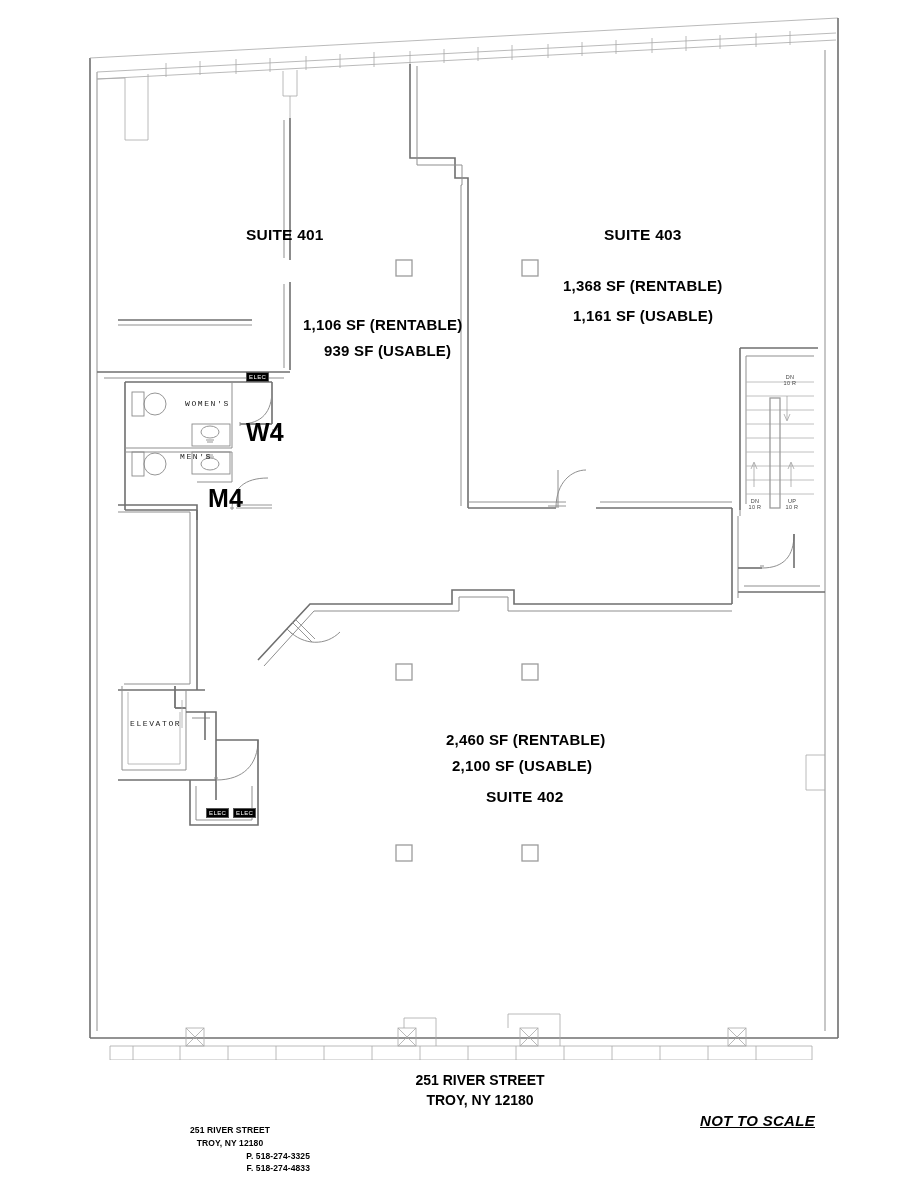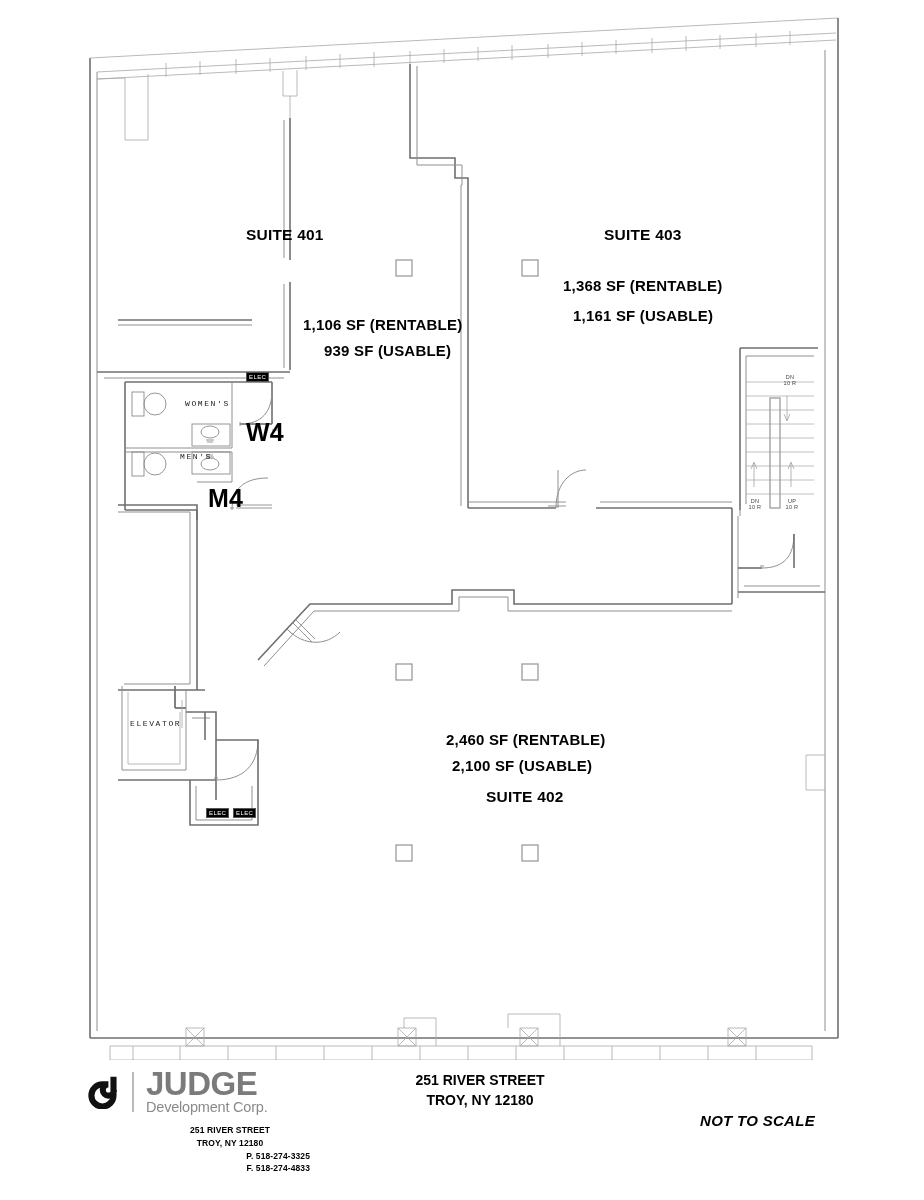--- a/index.html
+++ b/index.html
@@ -57,21 +57,21 @@
     position:absolute;left:330px;top:10px;width:300px;text-align:center;
     font-size:14px;font-weight:bold;line-height:1.45;
   }
   .floor-line{
     position:absolute;left:330px;top:74px;width:300px;text-align:center;
     font-size:14px;font-weight:bold;
   }
   .nts{
     position:absolute;left:700px;top:52px;
     font-size:15px;font-weight:bold;font-style:italic;
-    letter-spacing:.3px;
+    text-decoration:underline;letter-spacing:.3px;
   }
 </style>
 </head>
 <body>
 
 <div id="sheet">
 
   <svg id="planSvg" viewBox="0 0 924 1060" xmlns="http://www.w3.org/2000/svg">
     <defs>
       <style>
@@ -352,32 +352,20 @@
     <span>DN</span><br>
     <span>10 R</span>
   </div>
   <div class="stair-note" style="left:781px;top:498px;width:22px;">
     <span>UP</span><br>
     <span>10 R</span>
   </div>
 
   <div id="footer">
 
-    <div class="logo-wrap">
-      <div class="logo-mark">
-        <svg viewBox="0 0 40 40" width="34" height="34" aria-hidden="true">
-          <path d="M30 2 L30 24 A13 13 0 1 1 17 11 L24 11 A6.6 6.6 0 1 0 30.6 17.6" fill="none" stroke="#111" stroke-width="7.2" stroke-linecap="butt"></path>
-        </svg>
-      </div>
-      <div class="logo-divider"></div>
-      <div class="logo-text">
-        <div class="logo-judge">JUDGE</div>
-        <div class="logo-dev">Development Corp.</div>
-      </div>
-    </div>
 
     <div class="addr-block">
       <div>251 RIVER STREET</div>
       <div>TROY, NY 12180</div>
       <div class="pf">P.  518-274-3325</div>
       <div class="pf">F.  518-274-4833</div>
     </div>
 
     <div class="center-block">
       <div>251 RIVER STREET</div>

